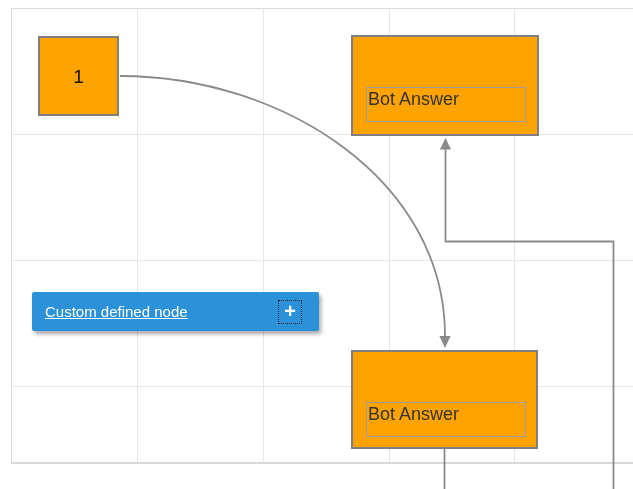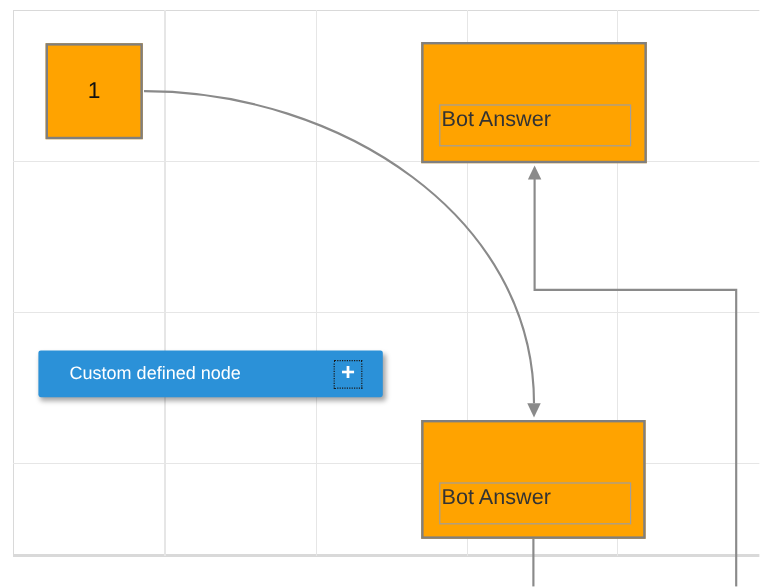--- a/index.html
+++ b/index.html
@@ -22,21 +22,21 @@
   .node-square .node-label{font-size:19px;color:#111;line-height:1;}
   .bot-box{padding:0;}
   .bot-top{left:351px;top:35px;width:188px;height:101px;}
   .bot-bottom{left:351px;top:350px;width:187px;height:99px;}
   .bot-title{position:absolute;left:15px;top:20px;font-size:18px;color:var(--node-title-color,#333333);line-height:1.2;white-space:nowrap;margin-top:32px;}
   .bot-field{position:absolute;left:13px;top:50px;width:160px;height:35px;border:1px solid var(--field-border,#9e9e9e);box-sizing:border-box;background:transparent;}
 
   
   .palette-btn{position:absolute;left:32px;top:292px;width:287px;height:39px;background:var(--button-fill,#2b91d8);
     border-radius:2px;box-shadow:2px 3px 4px rgba(0,0,0,0.35);display:flex;align-items:center;box-sizing:border-box;}
-  .palette-label{color:var(--button-text-color,#ffffff);font-size:15px;padding-left:26px;white-space:nowrap;}
+  .palette-label{color:var(--button-text-color,#ffffff);font-size:15px;padding-left:13px;white-space:nowrap;text-decoration:underline;}
   .plus-box{position:absolute;right:17px;top:8px;width:22px;height:22px;border:1px dotted #1a1a1a;box-sizing:content-box;
     display:flex;align-items:center;justify-content:center;}
   .plus-glyph{color:#ffffff;font-size:20px;font-weight:700;line-height:1;transform:translateY(-1px);}
 </style>
 </head>
 <body>
 
 <div class="stage">
 
   <svg class="overlay" viewBox="0 0 633 489" xmlns="http://www.w3.org/2000/svg">

